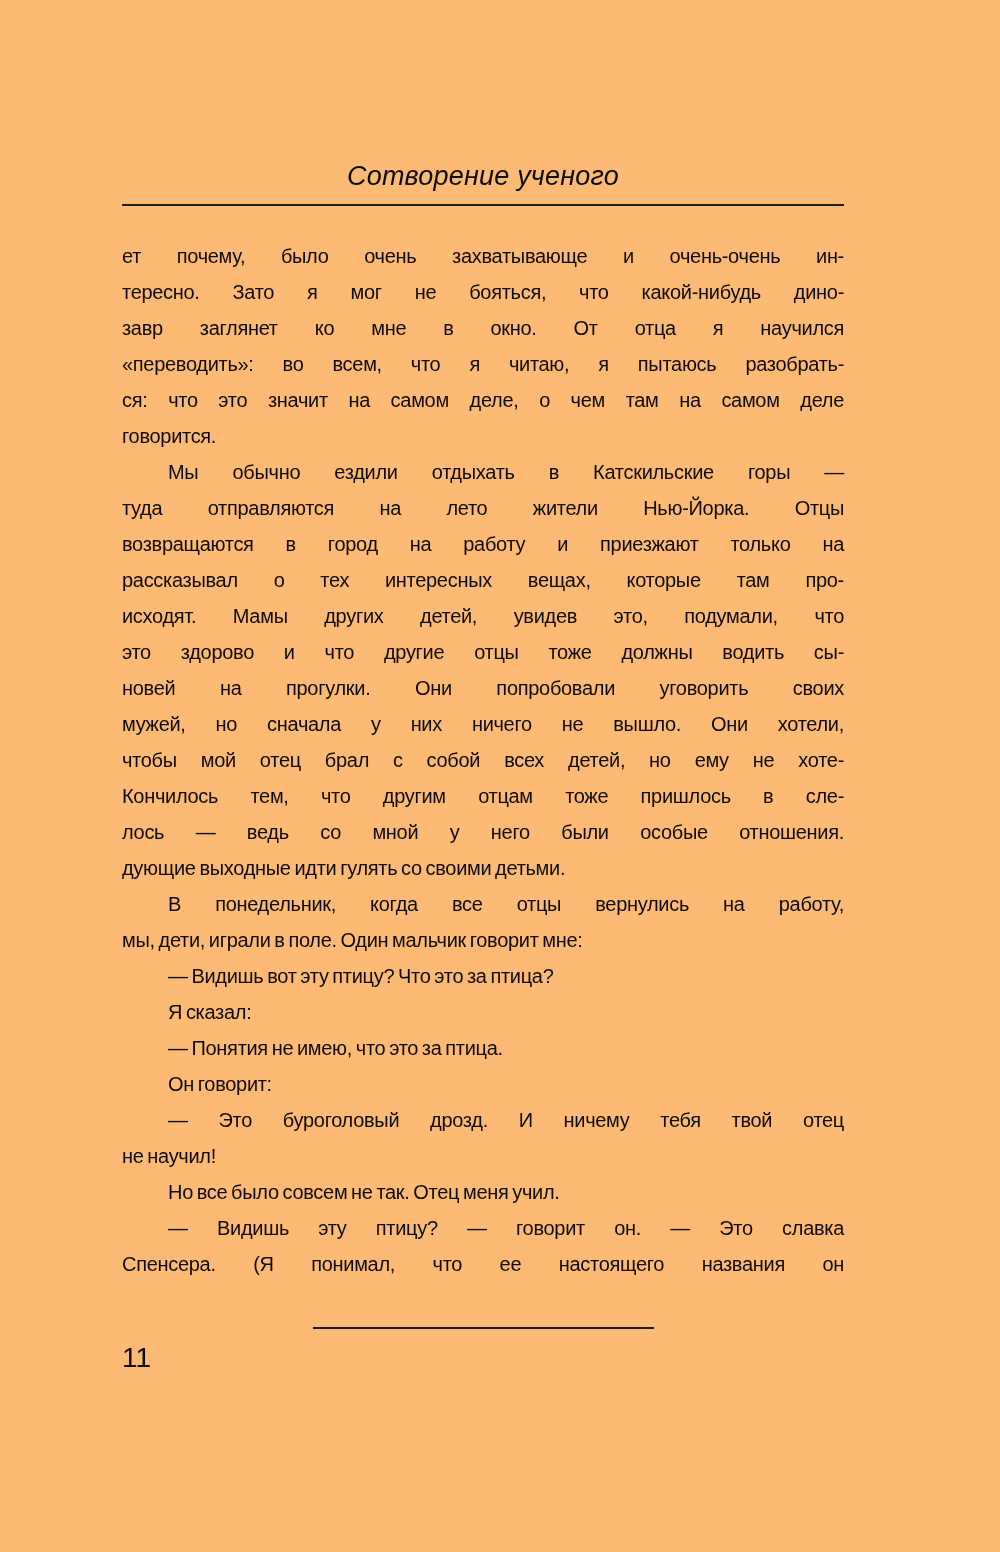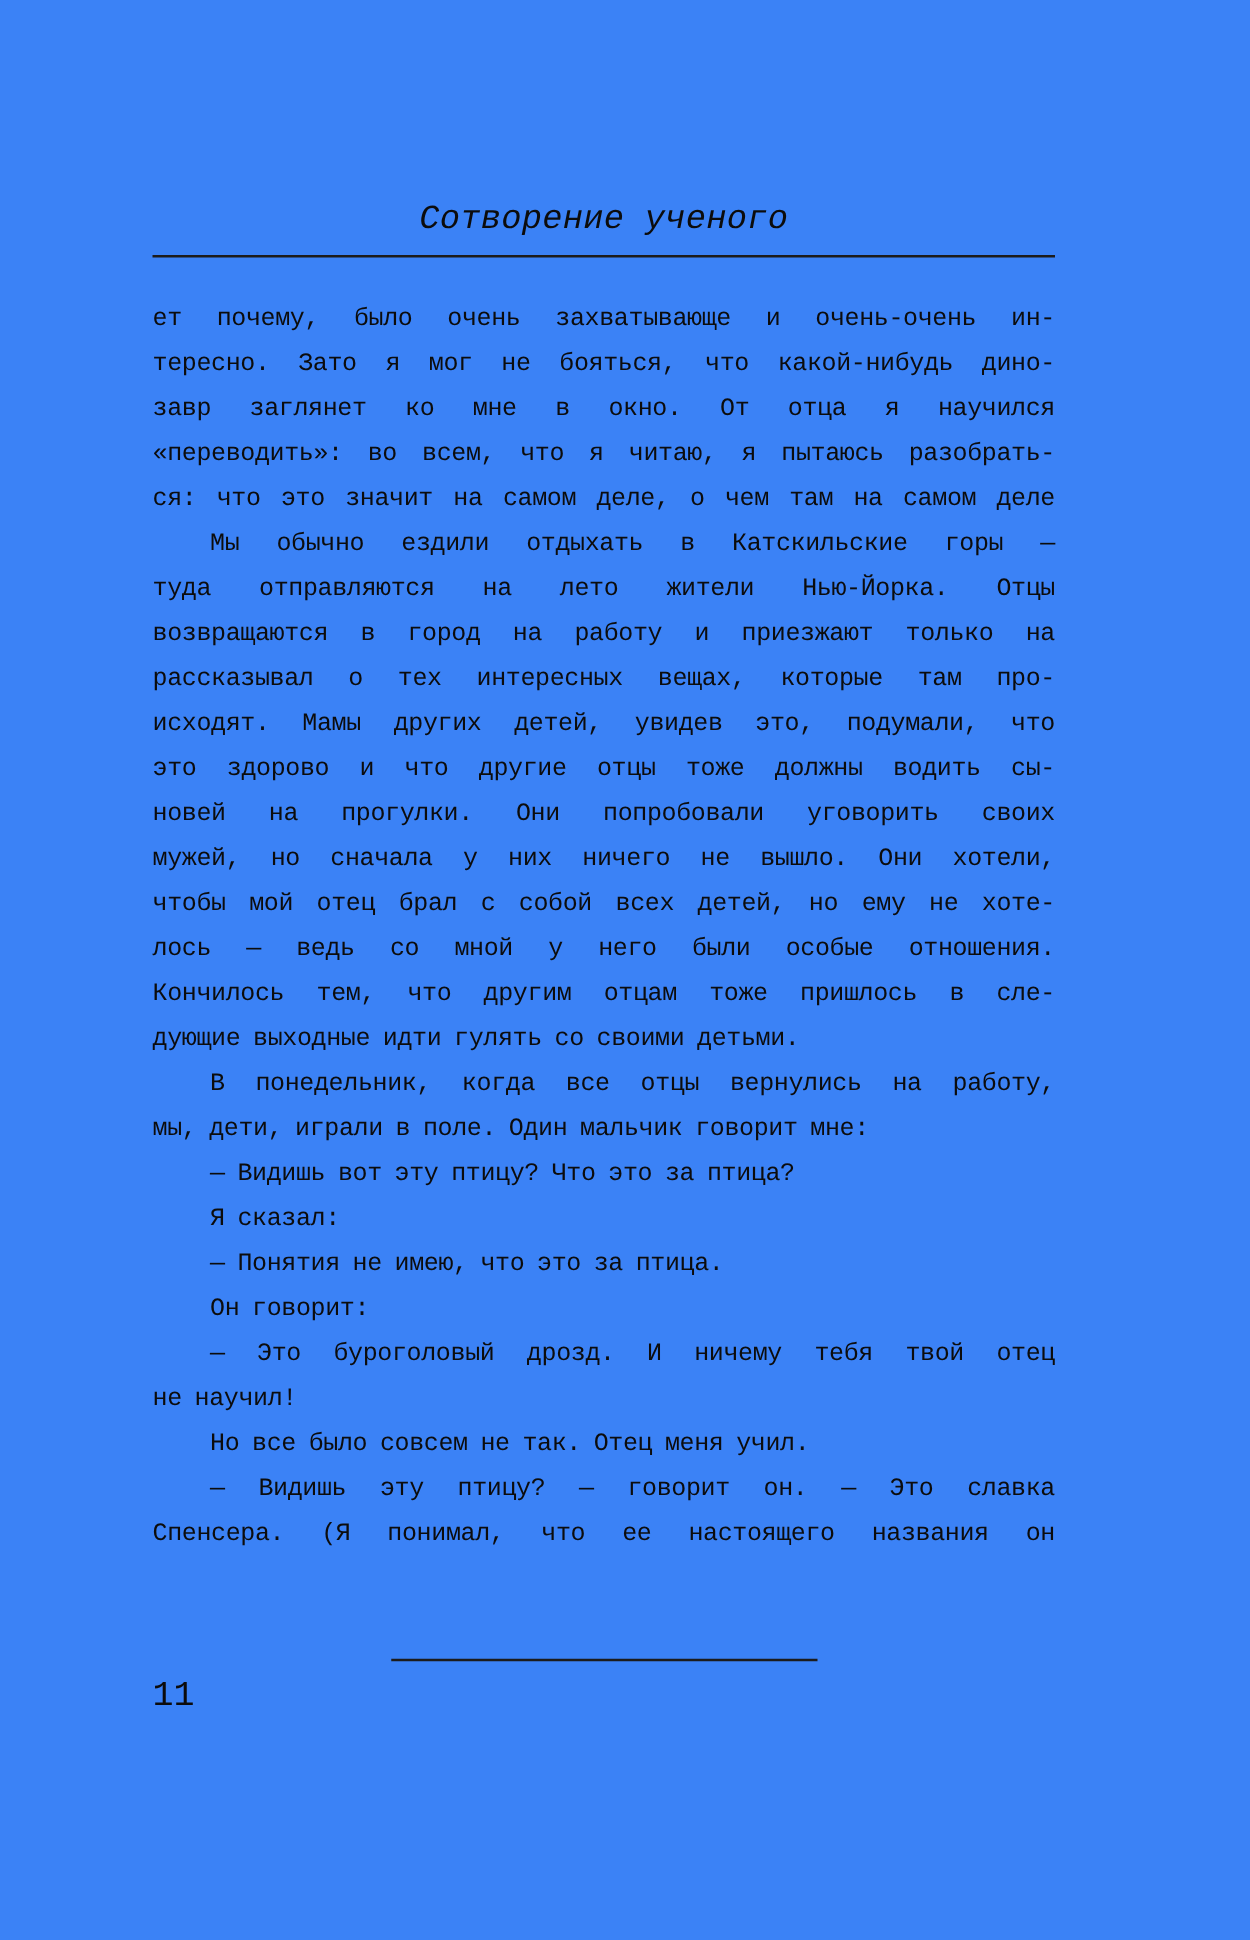--- a/index.html
+++ b/index.html
@@ -4,22 +4,22 @@
 <style>
   html, body {
     margin: 0;
     padding: 0;
     background: #ffffff;
   }
   .page {
     position: relative;
     width: 1000px;
     height: 1552px;
-    background: #3b82f6;
-    font-family: Liberation Mono, monospace;
+    background: #fdba74;
+    font-family: Liberation Sans, sans-serif;
     color: #0c0c0c;
     overflow: hidden;
   }
   .running-head {
     position: absolute;
     left: 122px;
     width: 722px;
     top: 160px;
     text-align: center;
     font-style: italic;
@@ -82,33 +82,34 @@
 
   <div class="header-rule"></div>
 
   <div class="body-text" id="body-text">
       <div class="para">
         <div class="line j">ет почему, было очень захватывающе и очень-очень ин-</div>
         <div class="line j">тересно. Зато я мог не бояться, что какой-нибудь дино-</div>
         <div class="line j">завр заглянет ко мне в окно. От отца я научился</div>
         <div class="line j">«переводить»: во всем, что я читаю, я пытаюсь разобрать-</div>
         <div class="line j">ся: что это значит на самом деле, о чем там на самом деле</div>
+        <div class="line">говорится.</div>
       </div>
       <div class="para">
         <div class="line j ind">Мы обычно ездили отдыхать в Катскильские горы —</div>
         <div class="line j">туда отправляются на лето жители Нью-Йорка. Отцы</div>
         <div class="line j">возвращаются в город на работу и приезжают только на</div>
         <div class="line j">рассказывал о тех интересных вещах, которые там про-</div>
         <div class="line j">исходят. Мамы других детей, увидев это, подумали, что</div>
         <div class="line j">это здорово и что другие отцы тоже должны водить сы-</div>
         <div class="line j">новей на прогулки. Они попробовали уговорить своих</div>
         <div class="line j">мужей, но сначала у них ничего не вышло. Они хотели,</div>
         <div class="line j">чтобы мой отец брал с собой всех детей, но ему не хоте-</div>
+        <div class="line j">Кончилось тем, что другим отцам тоже пришлось в сле-</div>
         <div class="line j">лось — ведь со мной у него были особые отношения.</div>
-        <div class="line j">Кончилось тем, что другим отцам тоже пришлось в сле-</div>
         <div class="line">дующие выходные идти гулять со своими детьми.</div>
       </div>
       <div class="para">
         <div class="line j ind">В понедельник, когда все отцы вернулись на работу,</div>
         <div class="line">мы, дети, играли в поле. Один мальчик говорит мне:</div>
       </div>
       <div class="para">
         <div class="line ind">— Видишь вот эту птицу? Что это за птица?</div>
       </div>
       <div class="para">

